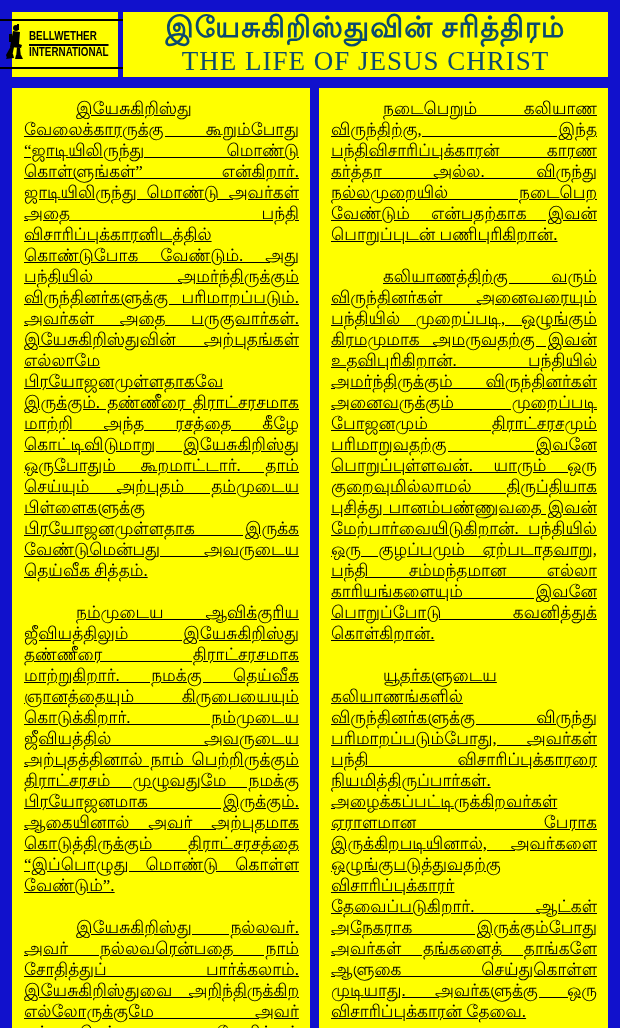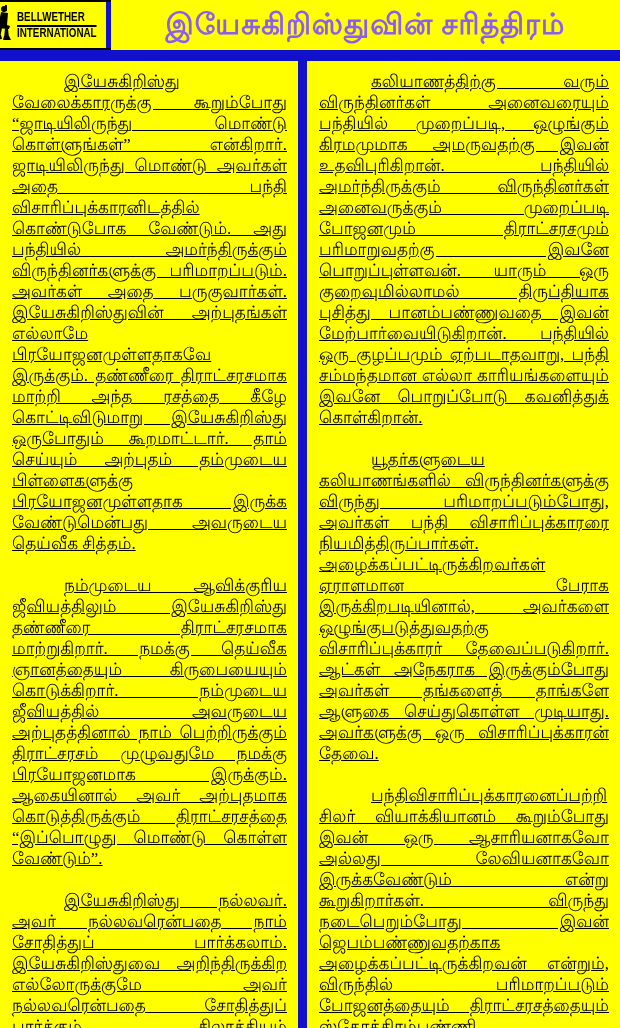--- a/index.html
+++ b/index.html
@@ -5,21 +5,21 @@
   * { margin: 0; padding: 0; box-sizing: border-box; }
   html, body { width: 620px; height: 1028px; }
   body {
     background: #1111cc;
     font-family: "Liberation Serif", serif;
     position: relative;
   }
   .page {
     position: absolute; inset: 0;
     background: #1111cc;
-    padding: 0;
+    padding: 12px;
     display: flex; flex-direction: column;
   }
   
   .header {
     display: flex; height: 73px; margin-bottom: 11px;
   }
   .logo-box {
     background: #ffff00;
     display: flex; align-items: center; justify-content: center;
   }
@@ -36,21 +36,21 @@
     font-weight: bold; color: #000;
     transform: scaleX(0.82); transform-origin: left center;
     white-space: nowrap;
   }
   .logo-text .l1 { border-bottom: 2px solid #000; padding-bottom: 1px; }
   .logo-box.left .logo-text { font-size: 12px; }
   .logo-box.right .logo-text { font-size: 13px; }
   .title-box {
     flex: 1; background: #ffff00;
     display: flex; flex-direction: column; align-items: center; justify-content: center;
-    color: #8b5cf6; text-align: center;
+    color: #0c4a6e; text-align: center;
   }
   .title-tamil {
     font-size: 29px; font-weight: bold; letter-spacing: 1px; line-height: 1.1;
   }
   .title-english {
     font-size: 27px; font-weight: normal; letter-spacing: 1px; margin-top: 2px;
     font-family: "Liberation Serif", serif;
   }
   
   .body-row { flex: 1; display: flex; }
@@ -92,36 +92,38 @@
         </span>
         <span class="logo-text">
           <span class="l1">BELLWETHER</span>
           <span class="l2">INTERNATIONAL</span>
         </span>
       </div>
     </div>
 
     <div class="title-box">
       <div class="title-tamil">இயேசுகிறிஸ்துவின் சரித்திரம்</div>
+      <div class="title-english">THE LIFE OF JESUS CHRIST</div>
     </div>
 
 
   </div>
 
   <div class="body-row">
 
     <div class="col left">
       <p>இயேசுகிறிஸ்து வேலைக்காரருக்கு கூறும்போது “ஜாடியிலிருந்து மொண்டு கொள்ளுங்கள்” என்கிறார். ஜாடியிலிருந்து மொண்டு அவர்கள் அதை பந்தி விசாரிப்புக்காரனிடத்தில் கொண்டுபோக வேண்டும். அது பந்தியில் அமர்ந்திருக்கும் விருந்தினர்களுக்கு பரிமாறப்படும். அவர்கள் அதை பருகுவார்கள். இயேசுகிறிஸ்துவின் அற்புதங்கள் எல்லாமே பிரயோஜனமுள்ளதாகவே இருக்கும். தண்ணீரை திராட்சரசமாக மாற்றி அந்த ரசத்தை கீழே கொட்டிவிடுமாறு இயேசுகிறிஸ்து ஒருபோதும் கூறமாட்டார். தாம் செய்யும் அற்புதம் தம்முடைய பிள்ளைகளுக்கு பிரயோஜனமுள்ளதாக இருக்க வேண்டுமென்பது அவருடைய தெய்வீக சித்தம்.</p>
       <p>நம்முடைய ஆவிக்குரிய ஜீவியத்திலும் இயேசுகிறிஸ்து தண்ணீரை திராட்சரசமாக மாற்றுகிறார். நமக்கு தெய்வீக ஞானத்தையும் கிருபையையும் கொடுக்கிறார். நம்முடைய ஜீவியத்தில் அவருடைய அற்புதத்தினால் நாம் பெற்றிருக்கும் திராட்சரசம் முழுவதுமே நமக்கு பிரயோஜனமாக இருக்கும். ஆகையினால் அவர் அற்புதமாக கொடுத்திருக்கும் திராட்சரசத்தை “இப்பொழுது மொண்டு கொள்ள வேண்டும்”.</p>
       <p>இயேசுகிறிஸ்து நல்லவர். அவர் நல்லவரென்பதை நாம் சோதித்துப் பார்க்கலாம். இயேசுகிறிஸ்துவை அறிந்திருக்கிற எல்லோருக்குமே அவர் நல்லவரென்பதை சோதித்துப் பார்க்கும் சிலாக்கியம் கொடுக்கப்பட்டிருக்கிறது. இயேசுகிறிஸ்து தண்ணீரை திராட்சரசமாக மாற்றி, அதை பந்தி விசாரிப்புக்காரனிடத்தில் கொண்டுபோய் கொடுக்குமாறு கூறுகிறார். பந்திவிசாரிப்புக்காரன் அந்த விருந்துக்கு எஜமானல்ல. என்றாலும் இயேசுகிறிஸ்து இந்த பந்திவிசாரிப்புக்காரனை இந்த பந்தியின் சிநேகிதனாக அங்கீகரிக்கிறார்.</p>
     </div>
 
     <div class="divider"></div>
 
     <div class="col right">
+      <p>நடைபெறும் கலியாண விருந்திற்கு, இந்த பந்திவிசாரிப்புக்காரன் காரண கர்த்தா அல்ல. விருந்து நல்லமுறையில் நடைபெற வேண்டும் என்பதற்காக இவன் பொறுப்புடன் பணிபுரிகிறான்.</p>
       <p>கலியாணத்திற்கு வரும் விருந்தினர்கள் அனைவரையும் பந்தியில் முறைப்படி, ஒழுங்கும் கிரமமுமாக அமருவதற்கு இவன் உதவிபுரிகிறான். பந்தியில் அமர்ந்திருக்கும் விருந்தினர்கள் அனைவருக்கும் முறைப்படி போஜனமும் திராட்சரசமும் பரிமாறுவதற்கு இவனே பொறுப்புள்ளவன். யாரும் ஒரு குறைவுமில்லாமல் திருப்தியாக புசித்து பானம்பண்ணுவதை இவன் மேற்பார்வையிடுகிறான். பந்தியில் ஒரு குழப்பமும் ஏற்படாதவாறு, பந்தி சம்மந்தமான எல்லா காரியங்களையும் இவனே பொறுப்போடு கவனித்துக் கொள்கிறான்.</p>
       <p>யூதர்களுடைய கலியாணங்களில் விருந்தினர்களுக்கு விருந்து பரிமாறப்படும்போது, அவர்கள் பந்தி விசாரிப்புக்காரரை நியமித்திருப்பார்கள். அழைக்கப்பட்டிருக்கிறவர்கள் ஏராளமான பேராக இருக்கிறபடியினால், அவர்களை ஒழுங்குபடுத்துவதற்கு விசாரிப்புக்காரர் தேவைப்படுகிறார். ஆட்கள் அநேகராக இருக்கும்போது அவர்கள் தங்களைத் தாங்களே ஆளுகை செய்துகொள்ள முடியாது. அவர்களுக்கு ஒரு விசாரிப்புக்காரன் தேவை.</p>
       <p>பந்திவிசாரிப்புக்காரனைப்பற்றி சிலர் வியாக்கியானம் கூறும்போது இவன் ஒரு ஆசாரியனாகவோ அல்லது லேவியனாகவோ இருக்கவேண்டும் என்று கூறுகிறார்கள். விருந்து நடைபெறும்போது இவன் ஜெபம்பண்ணுவதற்காக அழைக்கப்பட்டிருக்கிறவன் என்றும், விருந்தில் பரிமாறப்படும் போஜனத்தையும் திராட்சரசத்தையும் ஸ்தோத்திரம்பண்ணி ஜெபம்பண்ணுவது இவனுடைய ஊழியம் என்றும் வியாக்கியானம் கூறுகிறார்கள்.</p>
     </div>
 
   </div>
 
 </div>
 
 </body></html>

